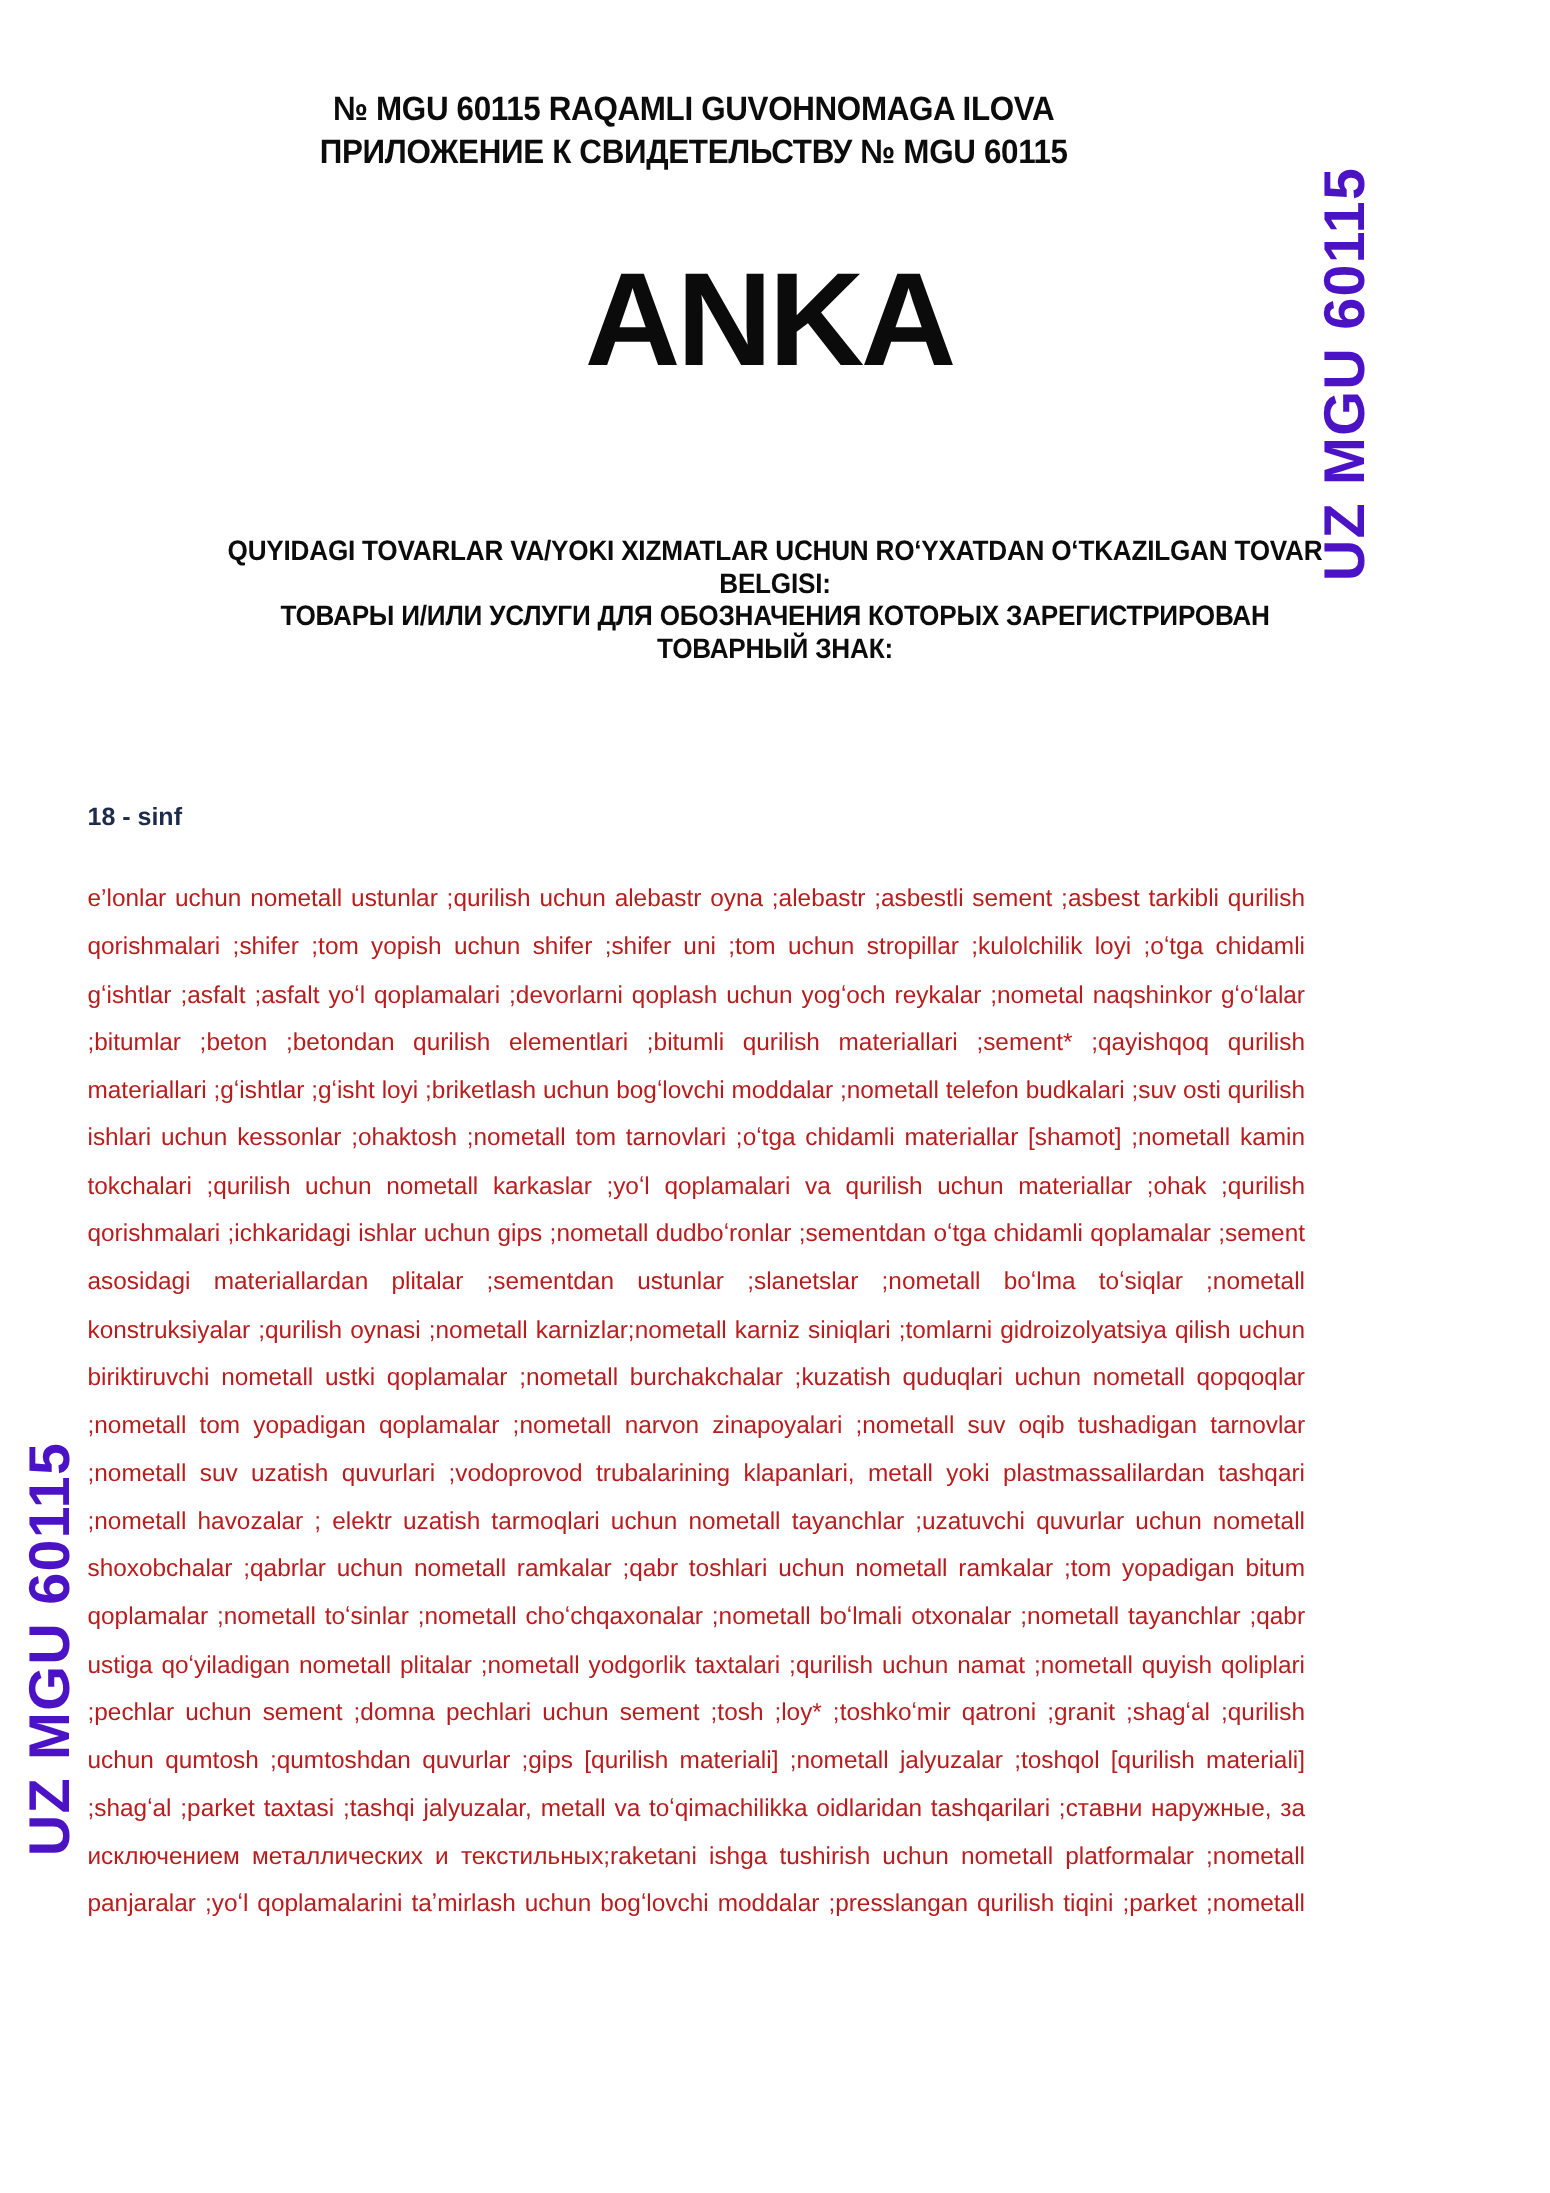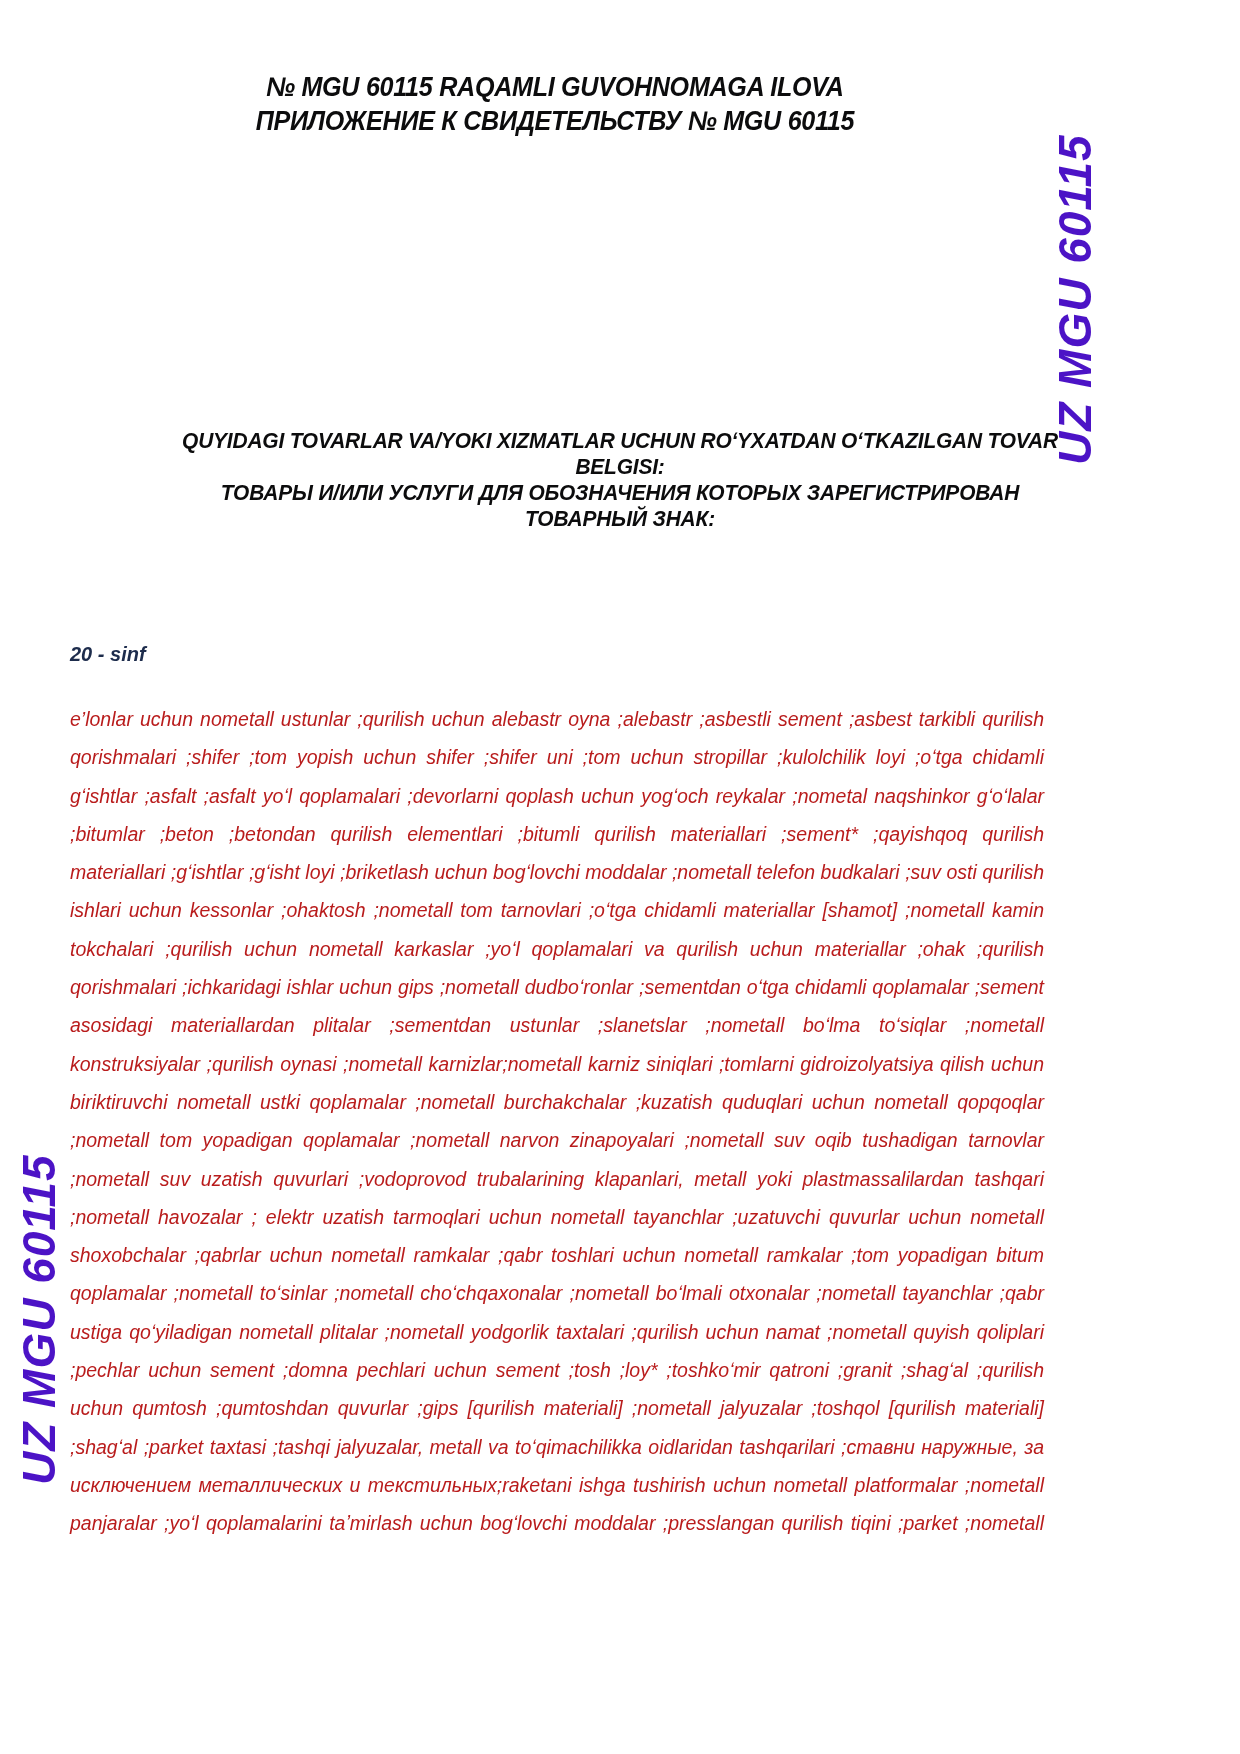--- a/index.html
+++ b/index.html
@@ -3,21 +3,20 @@
 <meta charset="utf-8">
 <style>
   html,body{margin:0;padding:0;background:#ffffff;}
   .page{
     position:relative;
     width:1240px;
     height:1547px;
     background:#ffffff;
     font-family:"Liberation Sans", sans-serif;
     overflow:hidden;
-    font-style:italic;
   }
   
   .doc-header{
     position:absolute;
     top:70px;
     left:70px;
     width:970px;
     text-align:center;
     font-weight:700;
     font-size:27px;
@@ -109,29 +108,30 @@
 </head>
 <body>
 
 <div class="page">
 
   <div class="doc-header">
     <div>№ MGU 60115 RAQAMLI GUVOHNOMAGA ILOVA</div>
     <div>ПРИЛОЖЕНИЕ К СВИДЕТЕЛЬСТВУ № MGU 60115</div>
   </div>
 
+  <div class="logo">ANKA</div>
 
   <div class="side-label right" style="color: rgb(76, 19, 198);">UZ MGU 60115</div>
 
   <div class="subject">
     <div>QUYIDAGI TOVARLAR VA/YOKI XIZMATLAR UCHUN ROʻYXATDAN OʻTKAZILGAN TOVAR BELGISI:</div>
     <div>ТОВАРЫ И/ИЛИ УСЛУГИ ДЛЯ ОБОЗНАЧЕНИЯ КОТОРЫХ ЗАРЕГИСТРИРОВАН ТОВАРНЫЙ ЗНАК:</div>
   </div>
 
-  <div class="class-heading">20 - sinf</div>
+  <div class="class-heading">18 - sinf</div>
 
   <div class="goods">e’lonlar uchun nometall ustunlar ;qurilish uchun alebastr oyna ;alebastr ;asbestli sement ;asbest tarkibli qurilish qorishmalari ;shifer ;tom yopish uchun shifer ;shifer uni ;tom uchun stropillar ;kulolchilik loyi ;oʻtga chidamli gʻishtlar ;asfalt ;asfalt yoʻl qoplamalari ;devorlarni qoplash uchun yogʻoch reykalar ;nometal naqshinkor gʻoʻlalar ;bitumlar ;beton ;betondan qurilish elementlari ;bitumli qurilish materiallari ;sement* ;qayishqoq qurilish materiallari ;gʻishtlar ;gʻisht loyi ;briketlash uchun bogʻlovchi moddalar ;nometall telefon budkalari ;suv osti qurilish ishlari uchun kessonlar ;ohaktosh ;nometall tom tarnovlari ;oʻtga chidamli materiallar [shamot] ;nometall kamin tokchalari ;qurilish uchun nometall karkaslar ;yoʻl qoplamalari va qurilish uchun materiallar ;ohak ;qurilish qorishmalari ;ichkaridagi ishlar uchun gips ;nometall dudboʻronlar ;sementdan oʻtga chidamli qoplamalar ;sement asosidagi materiallardan plitalar ;sementdan ustunlar ;slanetslar ;nometall boʻlma toʻsiqlar ;nometall konstruksiyalar ;qurilish oynasi ;nometall karnizlar;nometall karniz siniqlari ;tomlarni gidroizolyatsiya qilish uchun biriktiruvchi nometall ustki qoplamalar ;nometall burchakchalar ;kuzatish quduqlari uchun nometall qopqoqlar ;nometall tom yopadigan qoplamalar ;nometall narvon zinapoyalari ;nometall suv oqib tushadigan tarnovlar ;nometall suv uzatish quvurlari ;vodoprovod trubalarining klapanlari, metall yoki plastmassalilardan tashqari ;nometall havozalar ; elektr uzatish tarmoqlari uchun nometall tayanchlar ;uzatuvchi quvurlar uchun nometall shoxobchalar ;qabrlar uchun nometall ramkalar ;qabr toshlari uchun nometall ramkalar ;tom yopadigan bitum qoplamalar ;nometall toʻsinlar ;nometall choʻchqaxonalar ;nometall boʻlmali otxonalar ;nometall tayanchlar ;qabr ustiga qoʻyiladigan nometall plitalar ;nometall yodgorlik taxtalari ;qurilish uchun namat ;nometall quyish qoliplari ;pechlar uchun sement ;domna pechlari uchun sement ;tosh ;loy* ;toshkoʻmir qatroni ;granit ;shagʻal ;qurilish uchun qumtosh ;qumtoshdan quvurlar ;gips [qurilish materiali] ;nometall jalyuzalar ;toshqol [qurilish materiali] ;shagʻal ;parket taxtasi ;tashqi jalyuzalar, metall va toʻqimachilikka oidlaridan tashqarilari ;ставни наружные, за исключением металлических и текстильных;raketani ishga tushirish uchun nometall platformalar ;nometall panjaralar ;yoʻl qoplamalarini taʼmirlash uchun bogʻlovchi moddalar ;presslangan qurilish tiqini ;parket ;nometall kosourlar [zinapoya qismlari] ;nometall eshik yoki deraza tepadonlari ;yorishib turadigan yoʻl qoplamalari ;“Makadam” turidagi shagʻal yoʻl qoplamalari ;nometall yodgorliklar ;magnezial sement ;nometall koʻchma</div>
 
   <div class="side-label left" style="color: rgb(76, 19, 198);">UZ MGU 60115</div>
 
   <div class="qr-box">
     <svg id="qr-svg" viewBox="0 0 21 21" shape-rendering="crispEdges">
         <rect x="0" y="0" width="1" height="1" fill="#131313"></rect>
         <rect x="1" y="0" width="1" height="1" fill="#131313"></rect>
         <rect x="2" y="0" width="1" height="1" fill="#131313"></rect>

